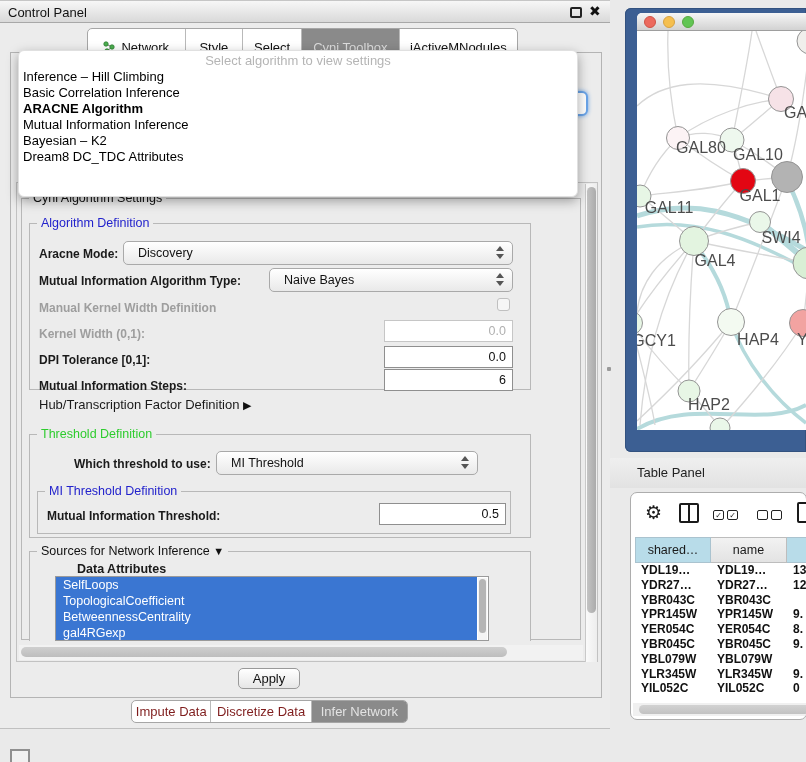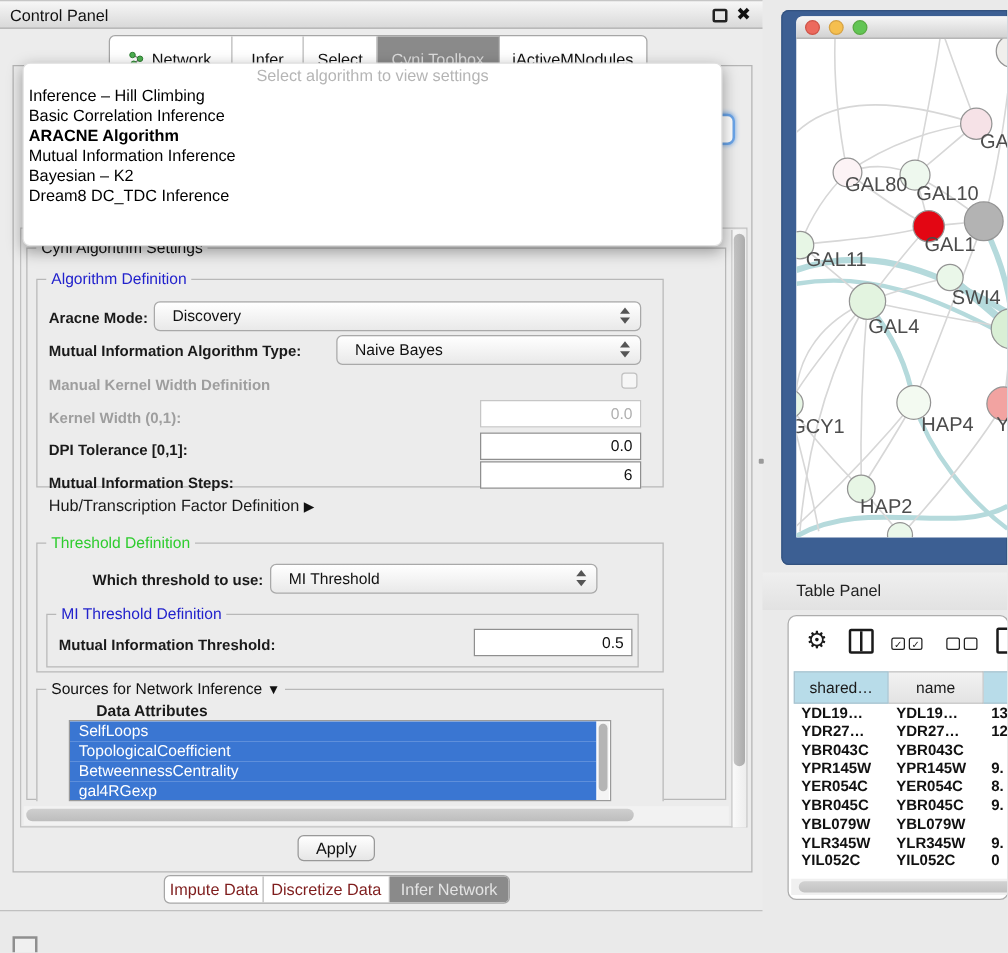--- a/index.html
+++ b/index.html
@@ -139,21 +139,21 @@
         <svg width="13" height="13" viewBox="0 0 13 13">
           <line x1="3" y1="3" x2="9" y2="6" stroke="#777" stroke-width="1"></line>
           <line x1="9" y1="6" x2="4" y2="10" stroke="#777" stroke-width="1"></line>
           <circle cx="3" cy="3" r="2.2" fill="#4caf50" stroke="#2e7d32" stroke-width="0.8"></circle>
           <circle cx="9" cy="6" r="2.2" fill="#4caf50" stroke="#2e7d32" stroke-width="0.8"></circle>
           <circle cx="4" cy="10" r="2.2" fill="#4caf50" stroke="#2e7d32" stroke-width="0.8"></circle>
         </svg>
         <span>Network</span>
       </div>
       <div class="tab" id="tab-style">
-          <span>Infer</span>
+          <span>Style</span>
         </div>
       <div class="tab" id="tab-select">
           <span>Select</span>
         </div>
       <div class="tab sel" id="tab-cyni">
           <span>Cyni Toolbox</span>
         </div>
       <div class="tab" id="tab-jam">
           <span>jActiveMNodules</span>
         </div>
@@ -166,21 +166,21 @@
 
     <div id="dd" class="abs">
       <div id="dd-ph">Select algorithm to view settings</div>
       <div id="dd-items">
 
       <div class="dd-item">Inference – Hill Climbing</div>
           <div class="dd-item">Basic Correlation Inference</div>
           <div class="dd-item bold">ARACNE Algorithm</div>
           <div class="dd-item">Mutual Information Inference</div>
           <div class="dd-item">Bayesian – K2</div>
-          <div class="dd-item">Dream8 DC_TDC Inference</div>
+          <div class="dd-item">Dream8 DC_TDC Attributes</div>
         </div>
     </div>
 
     <div id="pane" class="abs">
 
       <div class="groupbox abs" style="left:4px; top:15px; width:560px; height:442px;"></div>
       <div class="gtitle" style="left:12px; top:8px; color:#111;">Cyni Algorithm Settings</div>
 
       <div class="groupbox abs" style="left:12px; top:40px; width:502px; height:167px;"></div>
       <div class="gtitle blue" style="left:20px; top:33px;">Algorithm Definition</div>

